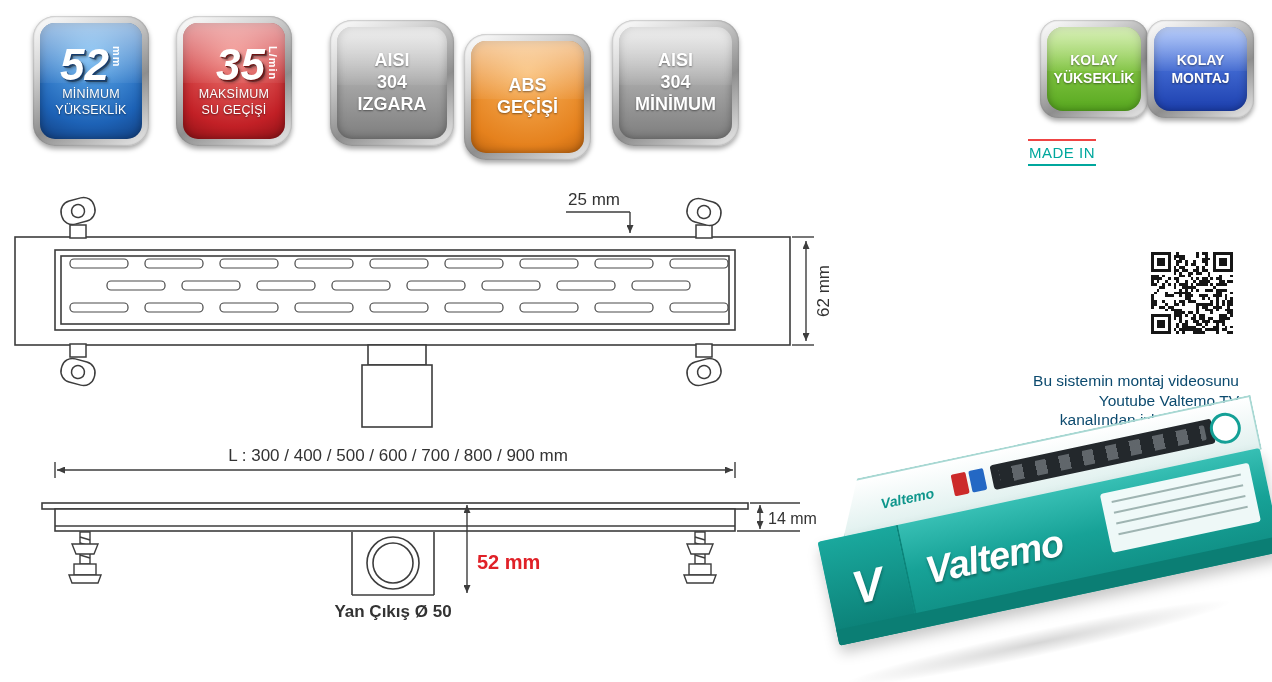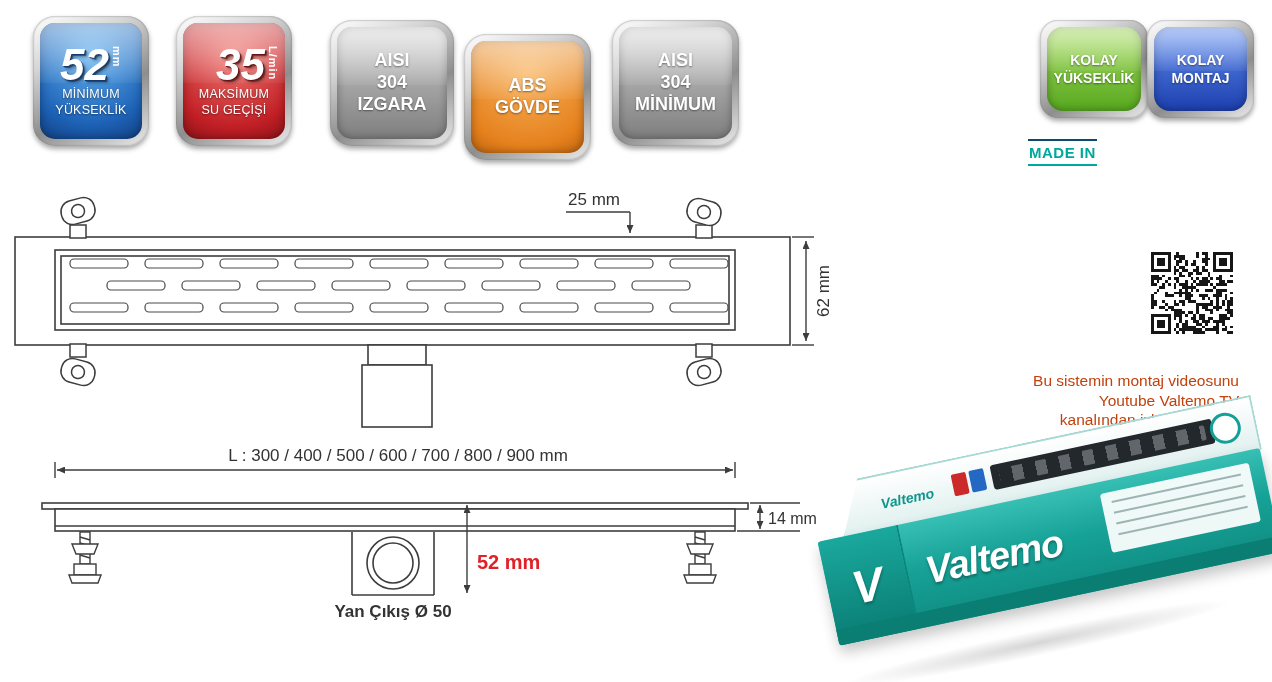--- a/index.html
+++ b/index.html
@@ -35,29 +35,29 @@
   #badge2{left:176px;top:16px;width:102px;height:116px;}
   #badge3{left:330px;top:20px;width:110px;height:112px;}
   #badge4{left:464px;top:34px;width:113px;height:112px;}
   #badge5{left:612px;top:20px;width:113px;height:112px;}
   #badge6{left:1040px;top:20px;width:94px;height:84px;border-radius:18px;}
   #badge7{left:1147px;top:20px;width:93px;height:84px;border-radius:18px;}
   #badge6 .badge-in,#badge7 .badge-in{border-radius:16px;}
 
   
   .made-in{position:absolute;left:1028px;top:139px;display:flex;align-items:center;gap:9px;color:#00a79d;}
-  .made-in .prefix{font-size:15px;font-weight:bold;letter-spacing:.5px;
-                   border-top:2px solid #0c4a6e;border-bottom:2px solid #00a79d;padding:3px 1px;}
+  .made-in .prefix{font-size:15px;font-weight:normal;letter-spacing:.5px;
+                   border-top:2px solid #ef4444;border-bottom:2px solid #00a79d;padding:3px 1px;}
   .made-in .country{font-size:36px;font-weight:bold;}
 
   
   .qr{position:absolute;left:1151px;top:252px;width:82px;height:82px;background:#fff;}
   .qr svg{width:100%;height:100%;shape-rendering:crispEdges;}
   .video-note{position:absolute;top:371px;right:33px;width:270px;text-align:right;
-              font-size:15.5px;color:#c2410c;line-height:1.26;}
+              font-size:15.5px;color:#0c4a6e;line-height:1.26;}
 
   
   .drawing-svg{position:absolute;left:0;top:185px;width:840px;height:460px;}
   .drawing-svg text{font-family:"Liberation Sans",sans-serif;}
 
   
   .box-shadow{position:absolute;left:838px;top:630px;width:400px;height:26px;
               background:radial-gradient(ellipse,rgba(0,0,0,.16),transparent 70%);transform:rotate(-12deg);}
   .box-wrap{position:absolute;left:822px;top:436px;width:452px;height:206px;transform:rotate(-12deg);}
   .box-top{position:absolute;left:26px;top:4px;width:424px;height:54px;
@@ -120,21 +120,21 @@
     <div class="badge-in">
       <div class="badge-big">AISI</div>
       <div class="badge-big">304</div>
       <div class="badge-big">IZGARA</div>
     </div>
   </div>
 
   <div class="badge b-orange" id="badge4">
     <div class="badge-in">
       <div class="badge-big">ABS</div>
-      <div class="badge-big">GÖVDE</div>
+      <div class="badge-big">GEÇİŞİ</div>
     </div>
   </div>
 
   <div class="badge b-gray" id="badge5">
     <div class="badge-in">
       <div class="badge-big">AISI</div>
       <div class="badge-big">304</div>
       <div class="badge-big">MİNİMUM</div>
     </div>
   </div>

